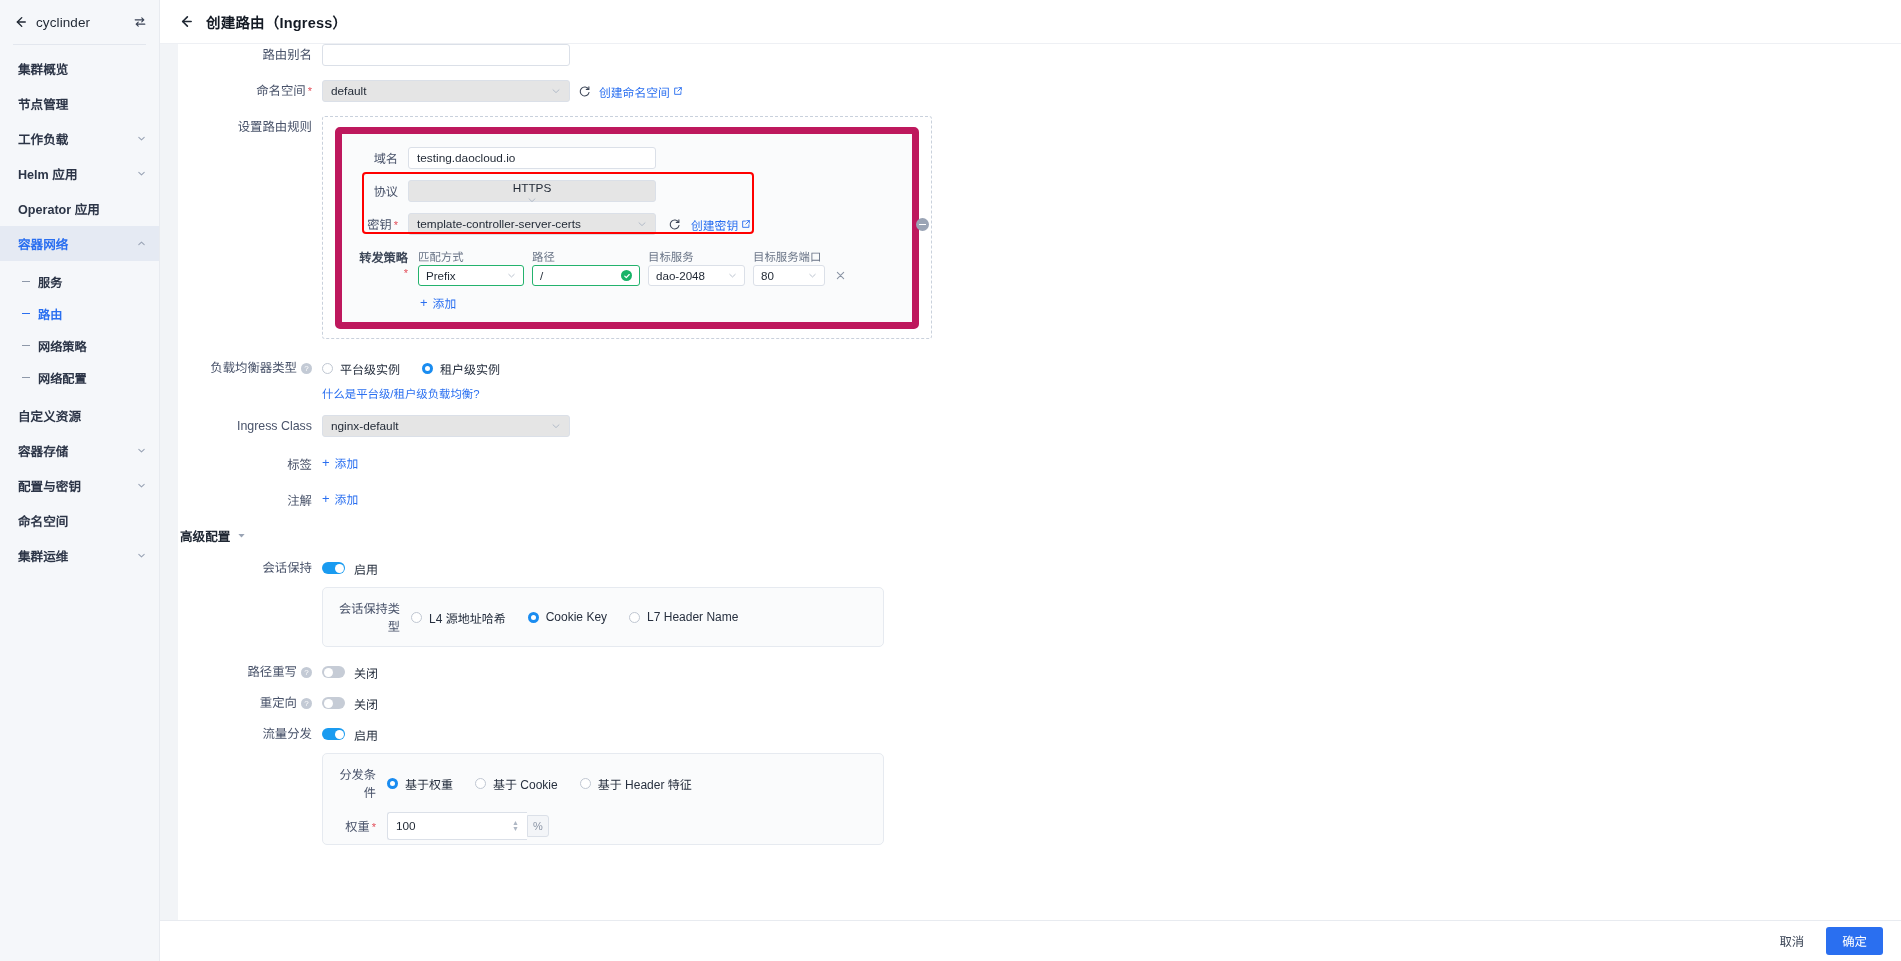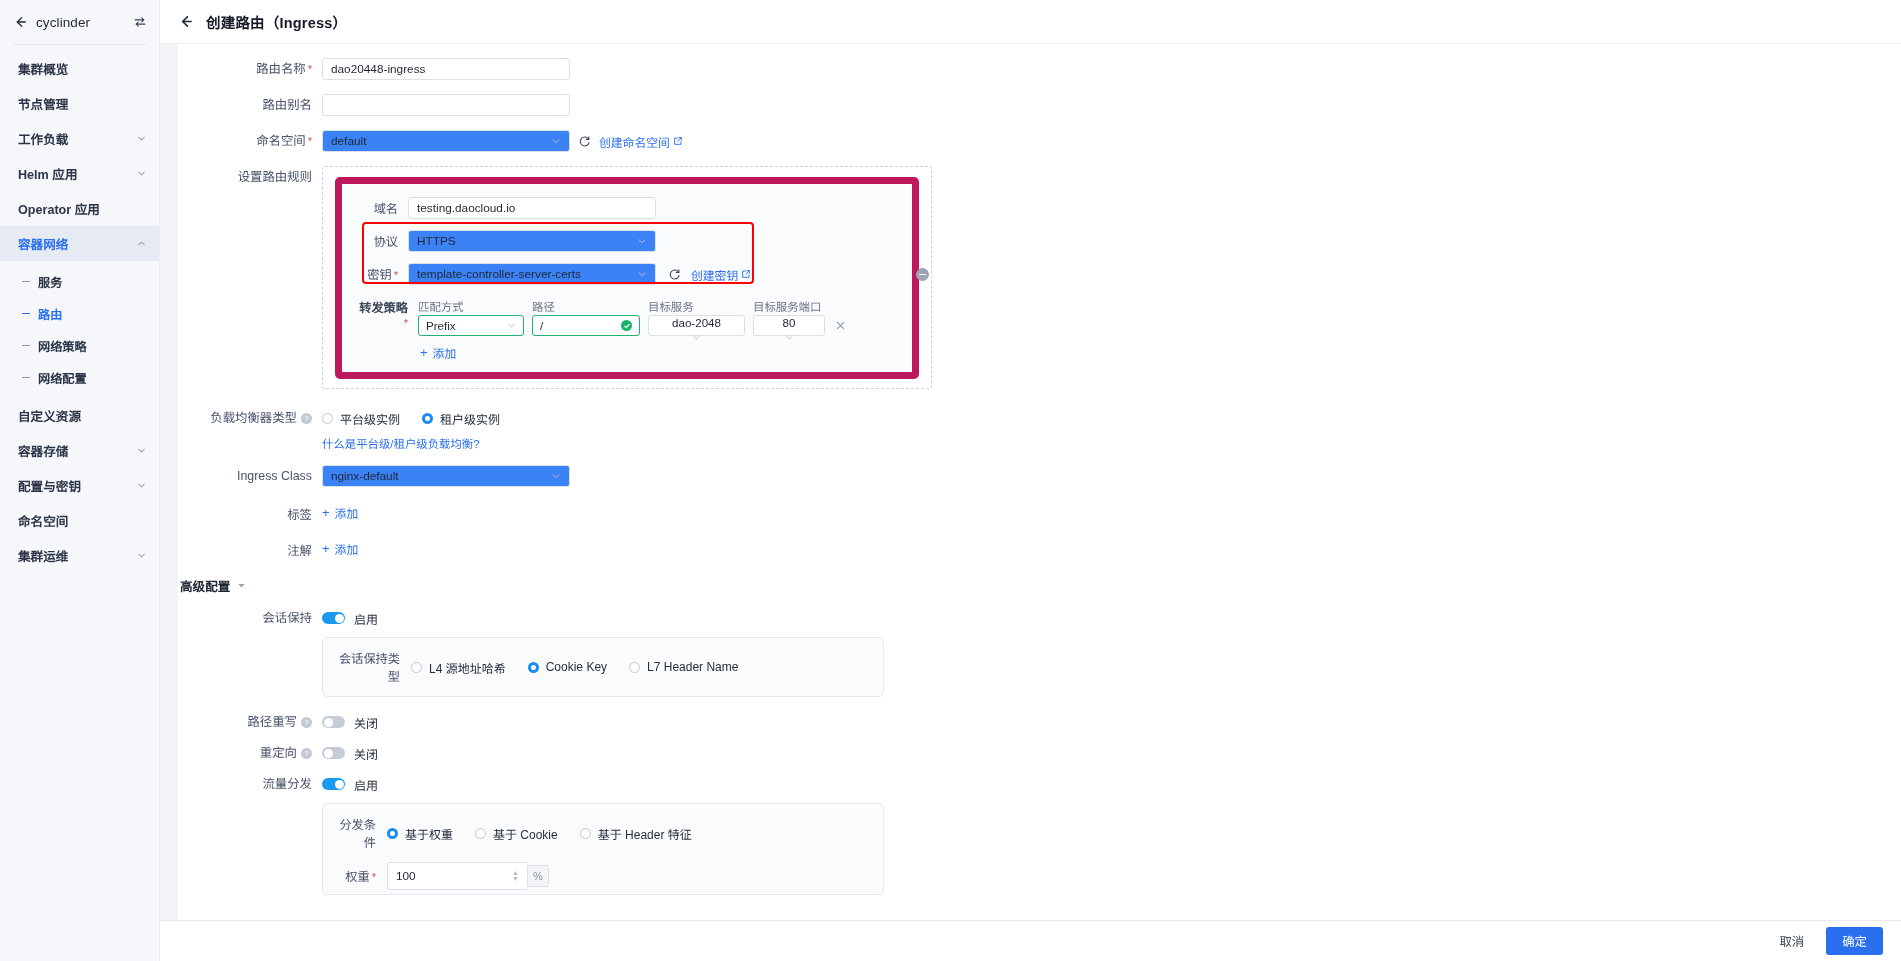--- a/index.html
+++ b/index.html
@@ -74,21 +74,21 @@
   .fieldcol { flex:1; min-width:0; }
 
   .inp {
     width: 248px; height: 22px; border:1px solid #dbe0e8; border-radius:3px;
     background:#fff; font-size:11.8px; color:#1f2733; padding: 0 8px;
     font-family: inherit; outline:none; display:flex; align-items:center;
   }
   .inp.empty { color:#bac2cf; }
   .sel {
     width:248px; height:22px; border:1px solid #dbe0e8; border-radius:3px;
-    background:#3b82f6; font-size:11.8px; color:#1f2733; padding:0 8px;
+    background:#e5e5e5; font-size:11.8px; color:#1f2733; padding:0 8px;
     display:flex; align-items:center; justify-content:space-between; cursor:pointer;
   }
   .sel .chev { color:#b3bcc9; font-size:10px; }
   .inline { display:flex; align-items:center; gap:8px; }
   .linkbtn { color:#2a6ff0; font-size:11.8px; cursor:pointer; display:flex; align-items:center; gap:3px; }
   .refresh { color:#3a4355; cursor:pointer; display:flex; align-items:center; }
 
   
   .rules-box {
     border:1px dashed #c9d1dc; border-radius:3px; padding: 10px 12px 9px 12px;
@@ -112,21 +112,21 @@
   .fwd-lab { width:62px; flex:0 0 62px; text-align:right; padding-right:10px; font-size:12.2px; color:#3c4657; font-weight:700; padding-top:0px; }
   .fwd-lab .req { color:#e34d59; font-size:11px; font-weight:400; margin-left:2px;}
   .fwd-grid { display:flex; gap:8px; align-items:flex-start; }
   .fwd-col { display:flex; flex-direction:column; gap:3px; }
   .fwd-h { font-size:11.4px; color:#6b7688; height:14px; }
   .fwd-sel {
     height:21px; border:1px solid #23b26d; border-radius:3px; background:#fff;
     font-size:11.6px; color:#1f2733; padding:0 7px; display:flex; align-items:center;
     justify-content:space-between; cursor:pointer; gap:4px;
   }
-  .fwd-sel.grey { border-color:#dbe0e8;flex-direction:column; }
+  .fwd-sel.grey { border-color:#dbe0e8; }
   .fwd-sel .chev { color:#b3bcc9; font-size:9px; }
   .ok-badge { width:11px;height:11px;border-radius:50%;background:#18b368;display:flex;align-items:center;justify-content:center;color:#fff;font-size:8px; }
   .xbtn { width:14px;height:21px;display:flex;align-items:center;justify-content:center;color:#8b95a5;cursor:pointer;font-size:12px;margin-top:17px; }
 
   .addlink { color:#2a6ff0; font-size:11.8px; display:flex; align-items:center; gap:5px; cursor:pointer; }
   .plus { font-size:13px; line-height:1; color:#2a6ff0; }
   .minus-circle {
     position:absolute; right:-17px; top:84px; width:13px; height:13px; border-radius:50%;
     background:#9aa4b5; display:flex;align-items:center;justify-content:center; cursor:pointer;
   }
@@ -302,28 +302,20 @@
           <path d="M5 8 H14" stroke-linecap="round"></path>
         </svg>
       </span>
       <span class="ttl">创建路由（Ingress）</span>
     </div>
 
     <div class="scrollwrap">
       <div class="content">
         <div class="content-inner">
 
-          <div class="row" style="margin-top:14px;">
-            <div class="lab">
-              <span>路由名称</span><span class="req">*</span>
-            </div>
-            <div class="fieldcol">
-              <div class="inp">dao20448-ingress</div>
-            </div>
-          </div>
 
           <div class="row">
             <div class="lab">
               <span>路由别名</span>
             </div>
             <div class="fieldcol">
               <div class="inp empty" title=""></div>
             </div>
           </div>
 
@@ -372,21 +364,21 @@
                       <span></span>
                     </div>
 
                   <div class="r-row">
                     <div class="r-lab">域名</div>
                     <div class="inp" style="width:248px;">testing.daocloud.io</div>
                   </div>
 
                   <div class="r-row">
                     <div class="r-lab">协议</div>
-                    <div class="sel" style="width:248px;">
+                    <div class="sel" style="width:248px;flex-direction:column;">
                       <span>HTTPS</span>
                       <span class="chev">
                         <svg width="10" height="10" viewBox="0 0 10 10" fill="none" stroke="currentColor" stroke-width="1">
                             <path d="M2 3.8 L5 6.6 L8 3.8" stroke-linecap="round" stroke-linejoin="round"></path>
                           </svg>
                       </span>
                     </div>
                   </div>
 
                   <div class="r-row" style="margin-bottom:13px;">

